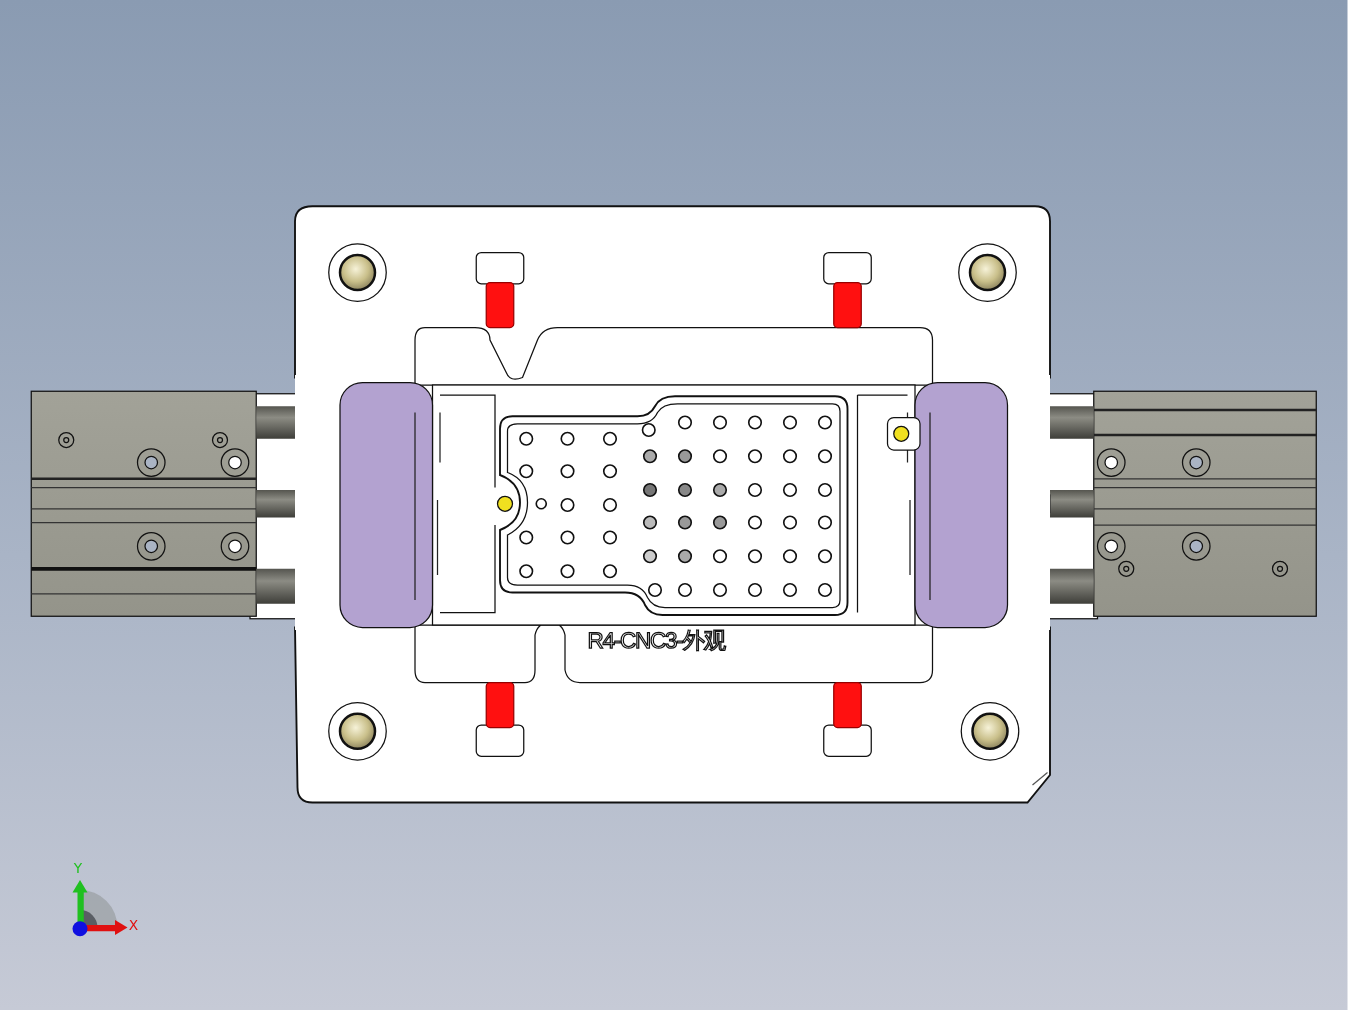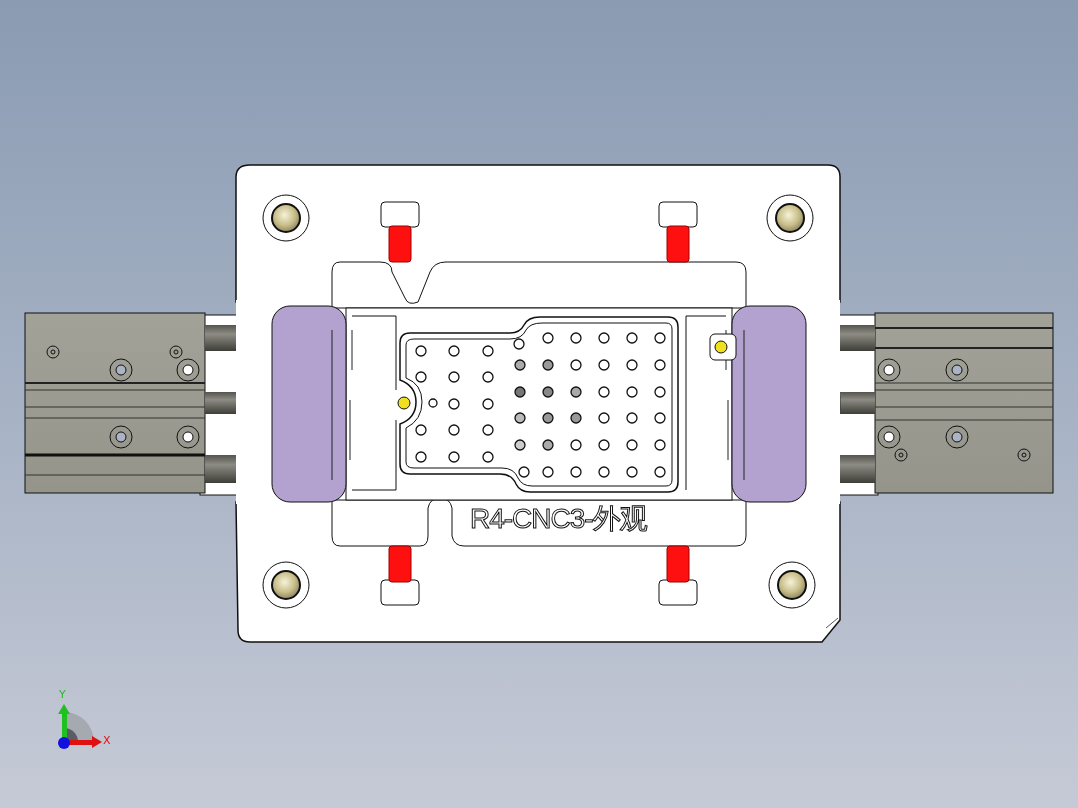--- a/index.html
+++ b/index.html
@@ -1,20 +1,20 @@
 <!DOCTYPE html>
 <html><head>
 <meta charset="utf-8">
 <style>
   html,body{margin:0;padding:0;}
   body{width:1078px;height:808px;overflow:hidden;position:relative;
     background:linear-gradient(to bottom,#8a9bb2 0%,#a9b4c6 55%,#c6cad6 100%);
     font-family:"Liberation Sans",sans-serif;}
   #viewport{position:absolute;left:0;top:0;width:1078px;height:808px;}
-  .label-engraving{position:absolute;left:470px;top:500px;font-size:28px;letter-spacing:-1px;
+  .label-engraving{position:absolute;left:470px;top:500px;font-size:18px;letter-spacing:-1px;
     color:#fff;-webkit-text-stroke:1px #111;font-family:"Liberation Sans",sans-serif;}
   .triad-label{position:absolute;font-size:11px;font-family:"DejaVu Sans",sans-serif;}
 </style>
 </head>
 <body>
 
 <div id="viewport">
 <svg width="1078" height="808" viewBox="0 0 1078 808" xmlns="http://www.w3.org/2000/svg">
   <defs>
     <radialGradient id="brass" cx="45%" cy="40%" r="60%">

